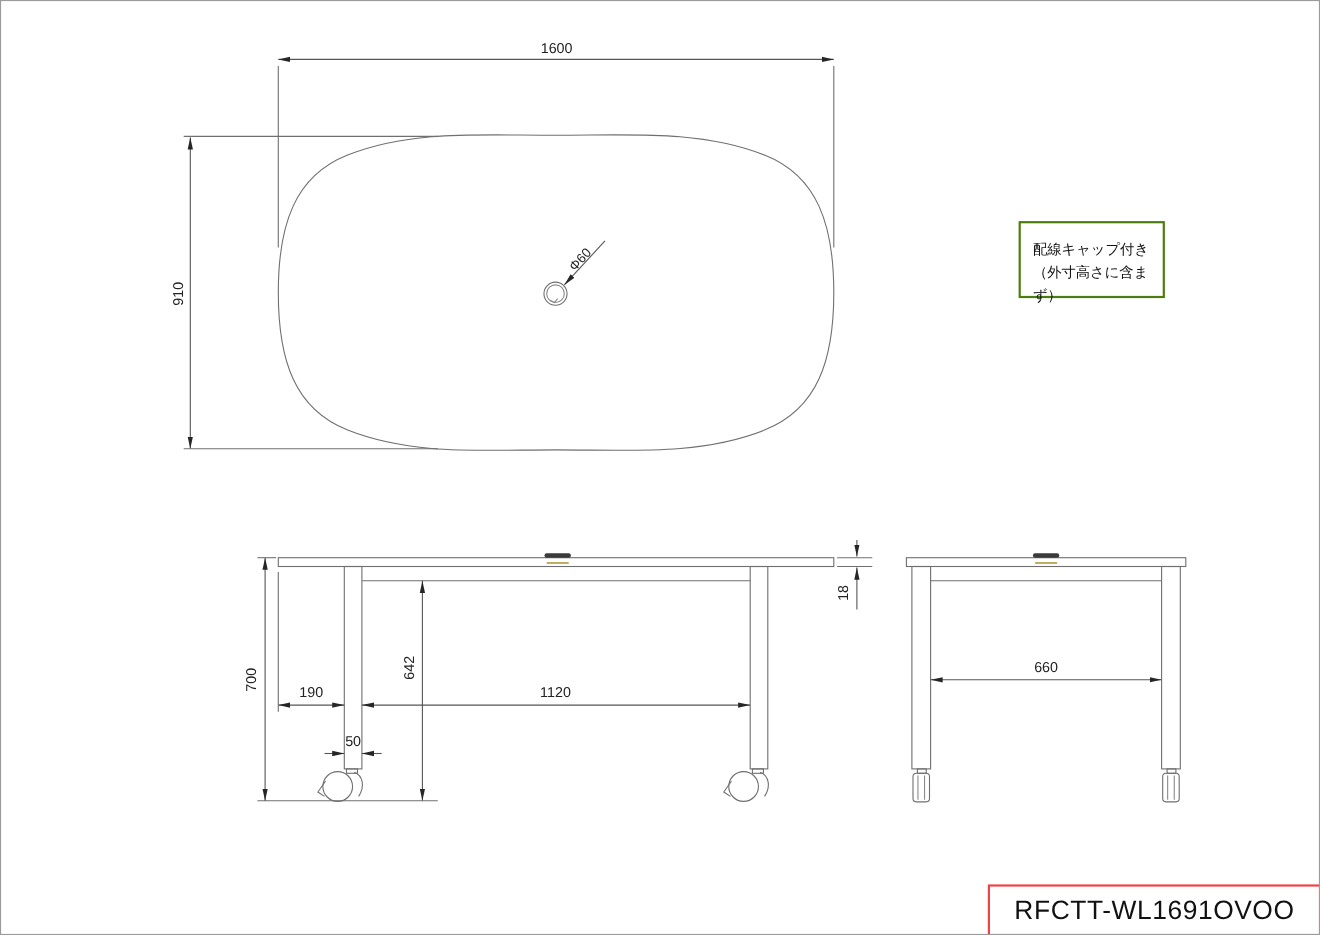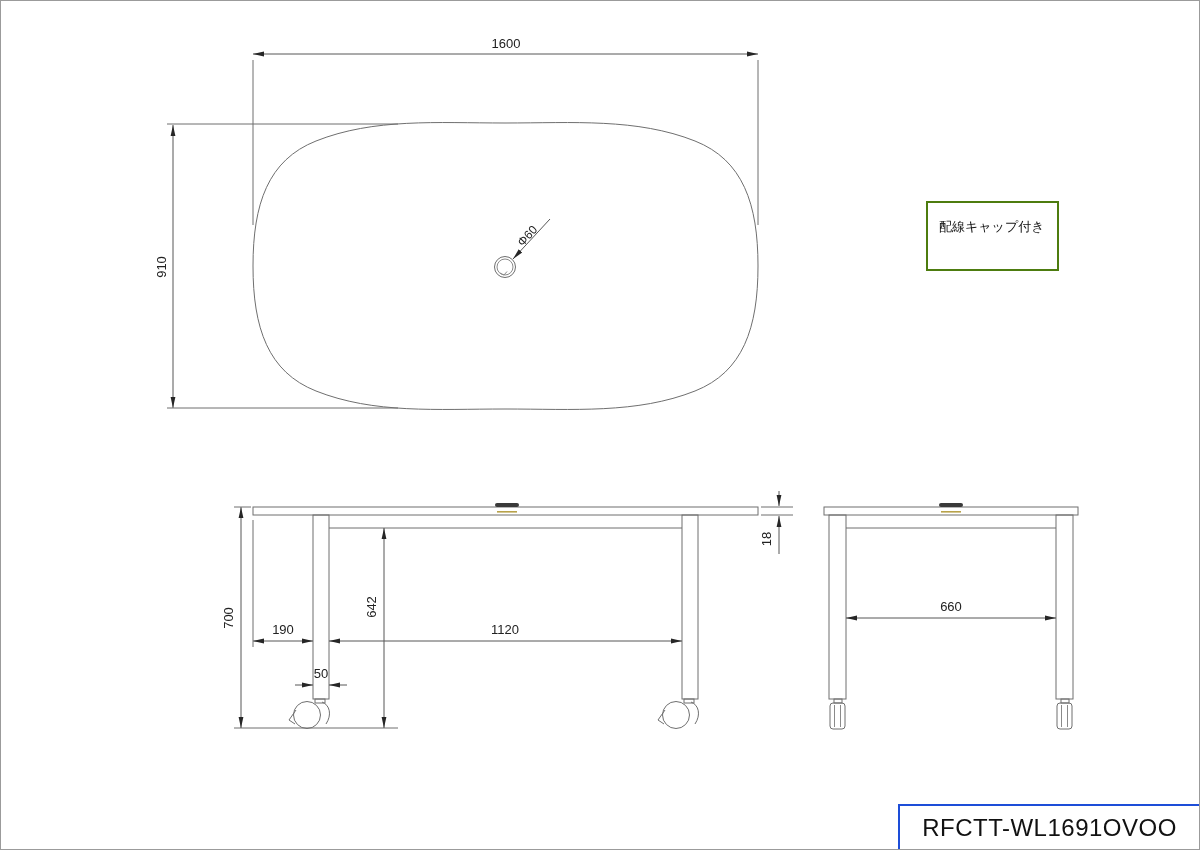--- a/index.html
+++ b/index.html
@@ -18,21 +18,21 @@
   .cap-dark{fill:#3a3a3a;stroke:none;}
   .cap-accent{fill:#b8a24a;stroke:none;}
   #note-box{
     position:absolute;left:925px;top:200px;width:133px;height:70px;
     border:2px solid #4d7c0f;box-sizing:border-box;
     padding:13px 0 0 11px;font-size:13px;line-height:21px;color:#111111;
     background:#ffffff;
   }
   #title-block{
     position:absolute;left:897px;top:803px;width:303px;height:47px;
-    border:2px solid #1d4ed8;box-sizing:border-box;background:#ffffff;
+    border:2px solid #ef4444;box-sizing:border-box;background:#ffffff;
     display:flex;align-items:center;justify-content:center;
     font-size:24px;color:#111111;letter-spacing:0.5px;
   }
 </style>
 </head>
 <body>
 
 <div id="page">
 
   <svg width="1200" height="850" viewBox="0 0 1200 850">
@@ -141,19 +141,20 @@
         <line class="obj-thin" x1="1066.5" y1="704" x2="1066.5" y2="726"></line>
       </g>
 
       <line class="dim" x1="845" y1="617" x2="1055" y2="617" marker-start="url(#arr)" marker-end="url(#arr)"></line>
       <text class="dimtxt" x="950" y="610" text-anchor="middle">660</text>
     </g>
   </svg>
 
   <div id="note-box">
     <div>配線キャップ付き</div>
+    <div>（外寸高さに含まず）</div>
   </div>
 
   <div id="title-block">
     <span>RFCTT-WL1691OVOO</span>
   </div>
 
 </div>
 
 </body></html>

